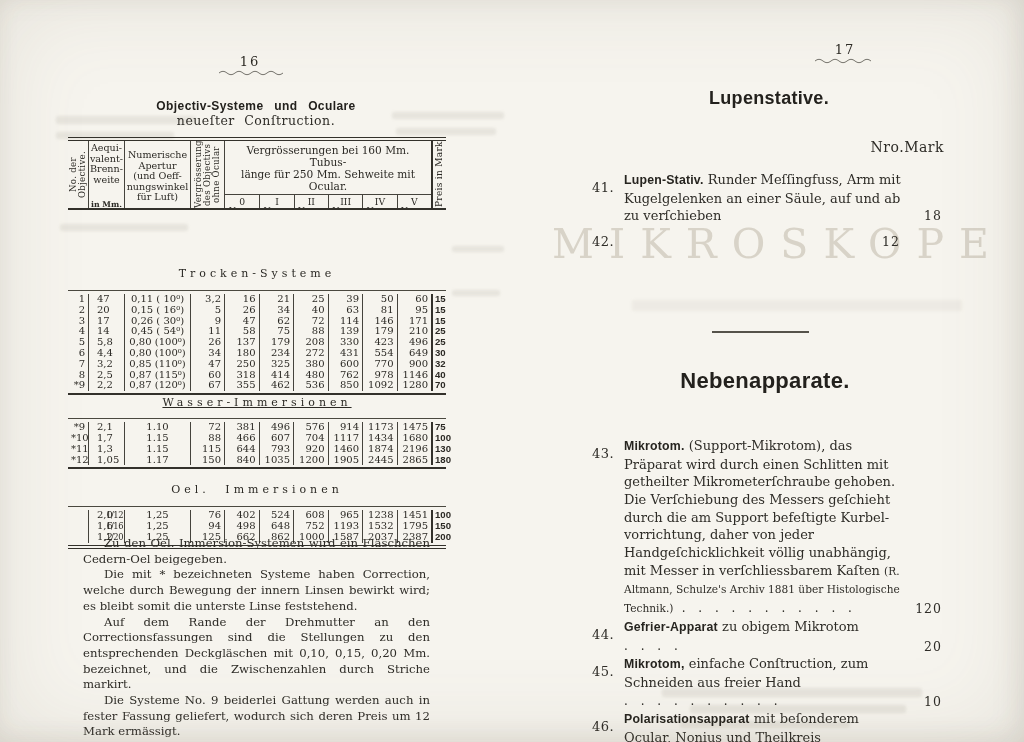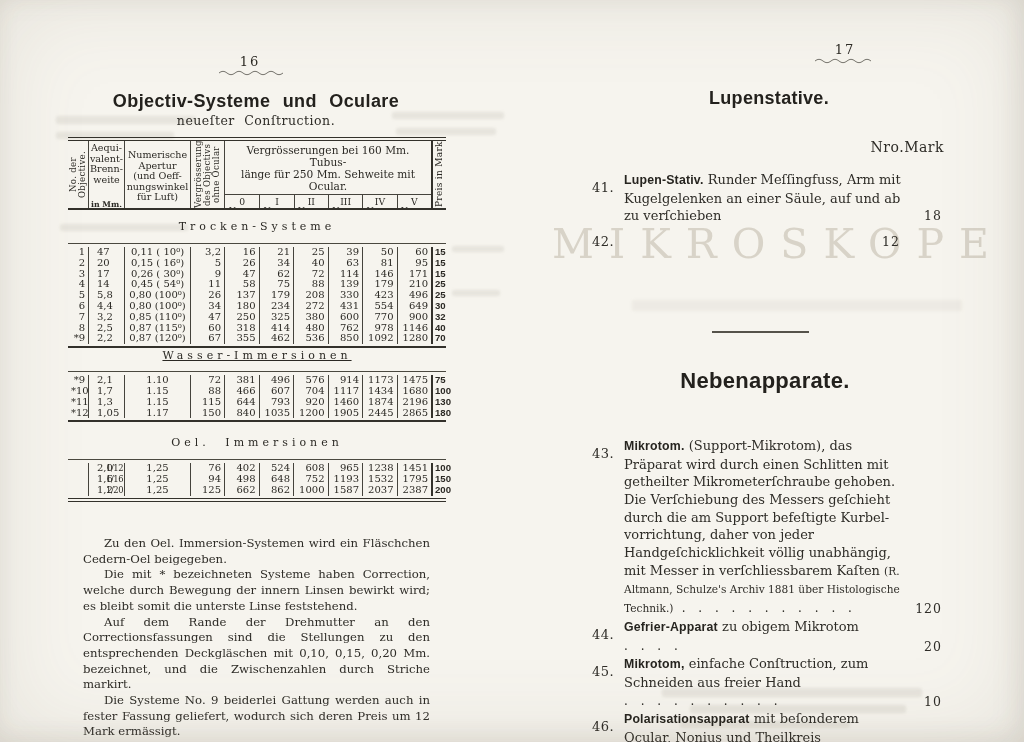--- a/index.html
+++ b/index.html
@@ -18,21 +18,21 @@
   #page-left{left:0;}
   #page-right{left:512px;}
 
   .pnum{position:absolute;text-align:center;font-size:13px;letter-spacing:2px;color:#2c2a25;}
   .wavy{position:absolute;opacity:.75;}
 
   .page-title{
     position:absolute;text-align:center;
     font-family:"Liberation Sans",sans-serif;font-weight:bold;color:#23211d;
   }
-  #l-title{top:76px;left:6px;width:500px;font-size:18px;word-spacing:7px;letter-spacing:.4px;}
+  #l-title{top:84px;left:6px;width:500px;font-size:12px;word-spacing:7px;letter-spacing:.4px;}
   #l-sub{position:absolute;top:113px;left:6px;width:500px;text-align:center;font-size:12.5px;word-spacing:5px;letter-spacing:.5px;}
 
   
   #obj-table{position:absolute;left:68px;top:137px;width:378px;color:#2b2924;}
   .thead{
     display:grid;grid-template-columns:20px 36px 66px 34px 207px 15px;
     border-top:4px double #33312b;border-bottom:2px solid #33312b;
     height:67px;
   }
   .th{position:relative;overflow:hidden;}
@@ -47,21 +47,21 @@
   .th-stack{display:flex;flex-direction:column;justify-content:space-between;height:100%;text-align:center;padding:2px 0;}
   .pre{white-space:pre-line;}
   .hl{font-size:9.6px;line-height:10.6px;text-align:center;}
   .unit{font-size:7.8px;font-weight:bold;text-align:center;padding-bottom:1px;}
   .cspan{display:flex;flex-direction:column;}
   .span-title{font-size:10.6px;line-height:12px;text-align:center;padding:3px 2px 2px;border-bottom:1px solid #45433c;}
   .sub-heads{flex:1;display:grid;grid-template-columns:repeat(6,1fr);}
   .sub-h{text-align:center;padding-top:2px;font-size:8.6px;line-height:9.6px;}
   .sub-h .rn{font-size:9.2px;}
   .sec-band{text-align:center;font-size:11px;letter-spacing:4px;word-spacing:8px;color:#2b2924;}
-  .band-1{padding:10px 0 10px;}
+  .band-1{padding:10px 0 10px;margin-top:47px;}
   .band-2{padding:1px 0 9px;text-decoration:underline;}
   .band-3{padding:14px 0 10px;}
   .rows-block{border-top:1px solid #4a483f;border-bottom:2px solid #33312b;padding:3px 0 2px;}
   .rows-block.last{border-bottom:4px double #33312b;}
   .t-row{display:grid;grid-template-columns:20px 36px 66px 34px repeat(6,34.5px) 15px;font-size:10px;line-height:10.8px;}
   .t-cell{padding:0 3px;overflow:visible;white-space:nowrap;}
   .a-r{text-align:right;}
   .a-l{text-align:left;padding-left:8px;}
   .a-c{text-align:center;}
   .a-p{text-align:left;padding:0 0 0 2px;font-family:"Liberation Sans",sans-serif;font-weight:bold;font-size:9.6px;}

